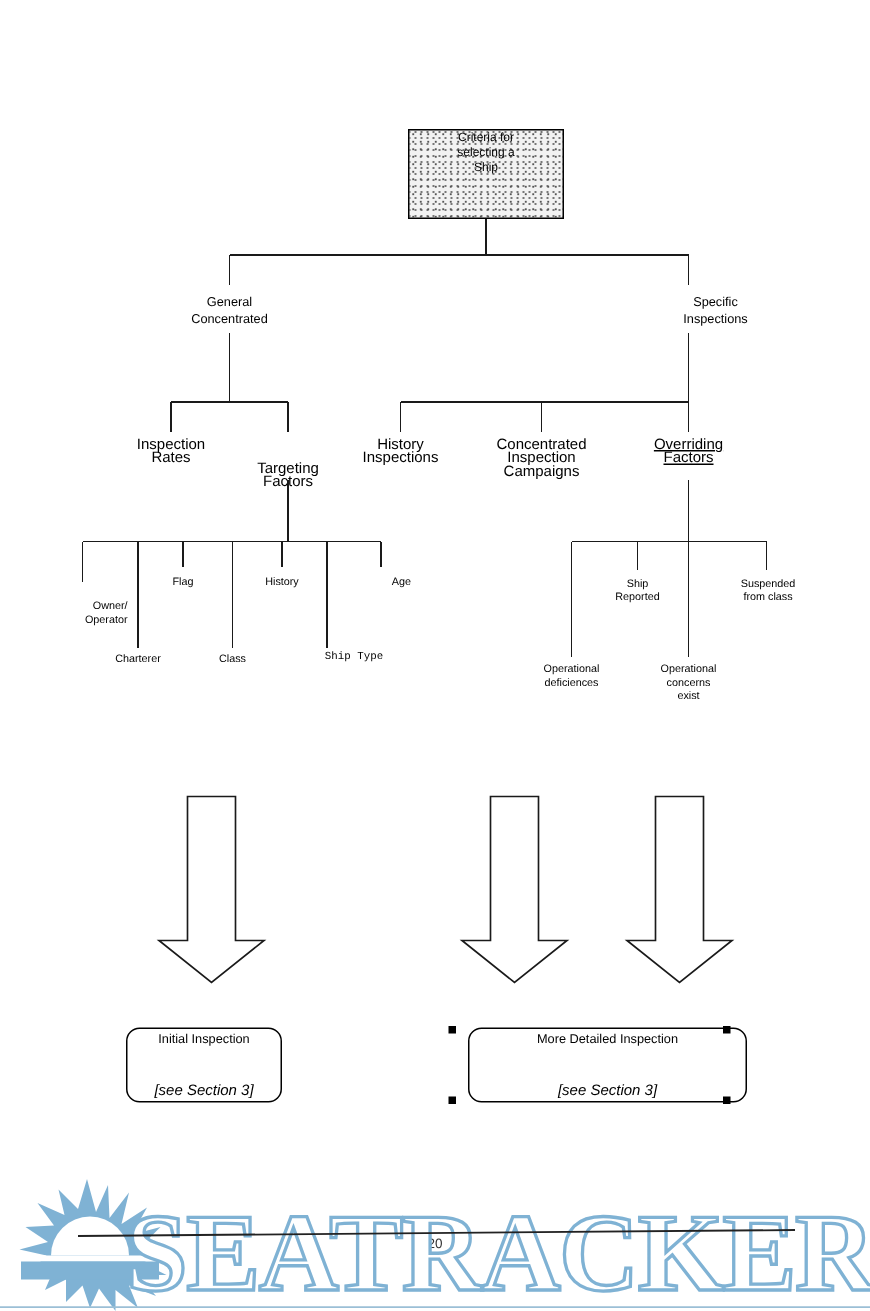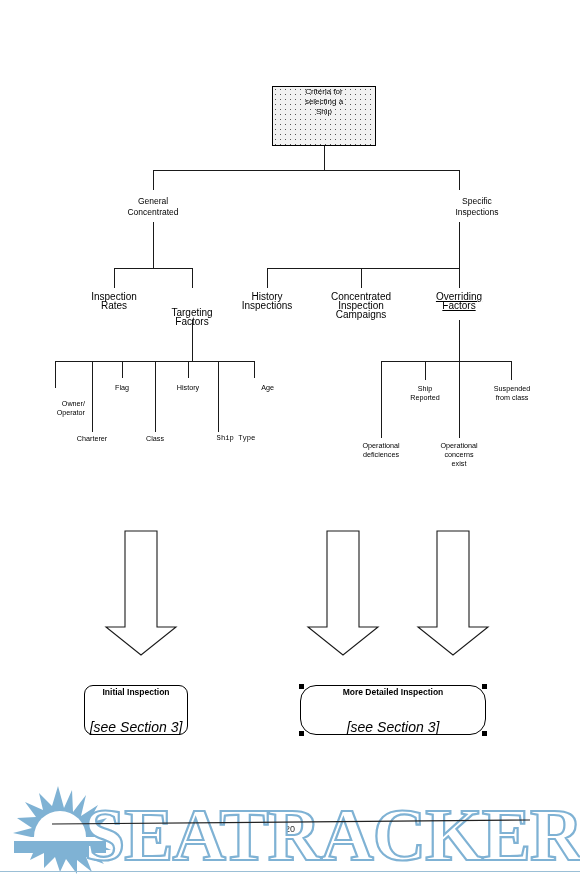--- a/index.html
+++ b/index.html
@@ -91,32 +91,31 @@
     background: #fff;
     display: flex;
     flex-direction: column;
     align-items: center;
     justify-content: center;
   }
   .outcome-title {
     font-size: 8.5px;
     line-height: 11px;
     margin-bottom: 24px;
-    font-weight: bold;
   }
   .outcome-sub {
-    font-size: 14px;
+    font-size: 10px;
     line-height: 11px;
     font-style: italic;
   }
   #outcome-initial {
     left: 84px; top: 685px; width: 104px; height: 50px;
   }
   #outcome-detailed {
-    left: 300px; top: 685px; width: 186px; height: 50px; border-radius: 16px;
+    left: 312px; top: 685px; width: 186px; height: 50px;
   }
   
   .sel-frame {
     position: absolute;
     left: 299px; top: 684px;
     width: 188px; height: 52px;
     pointer-events: none;
   }
   .sel-frame span {
     position: absolute;

